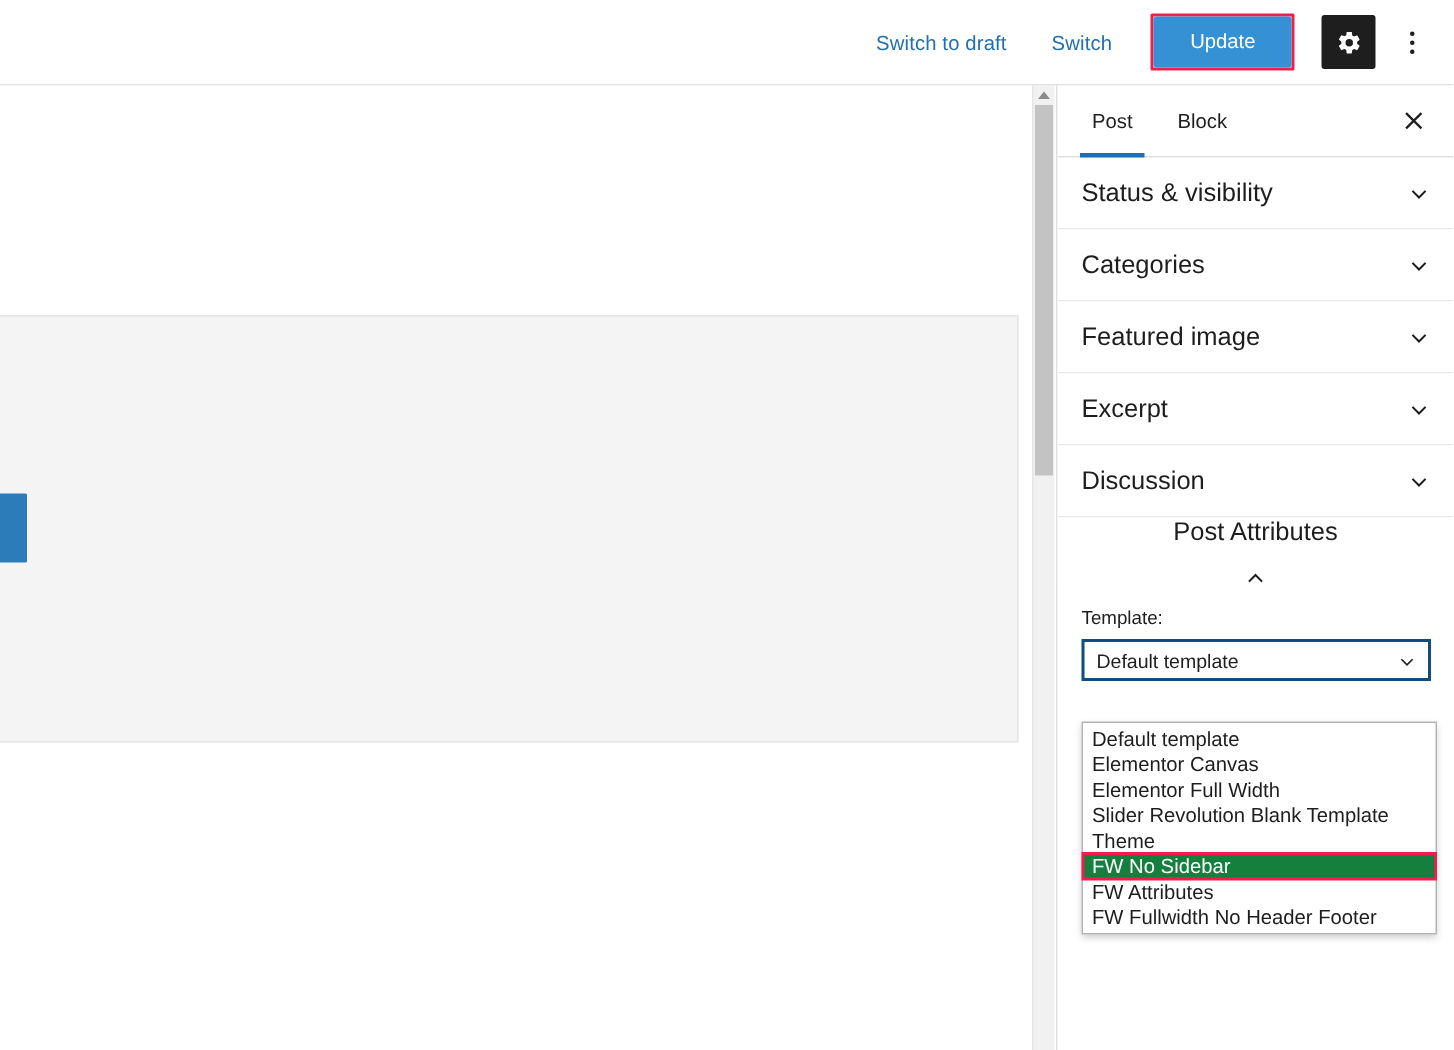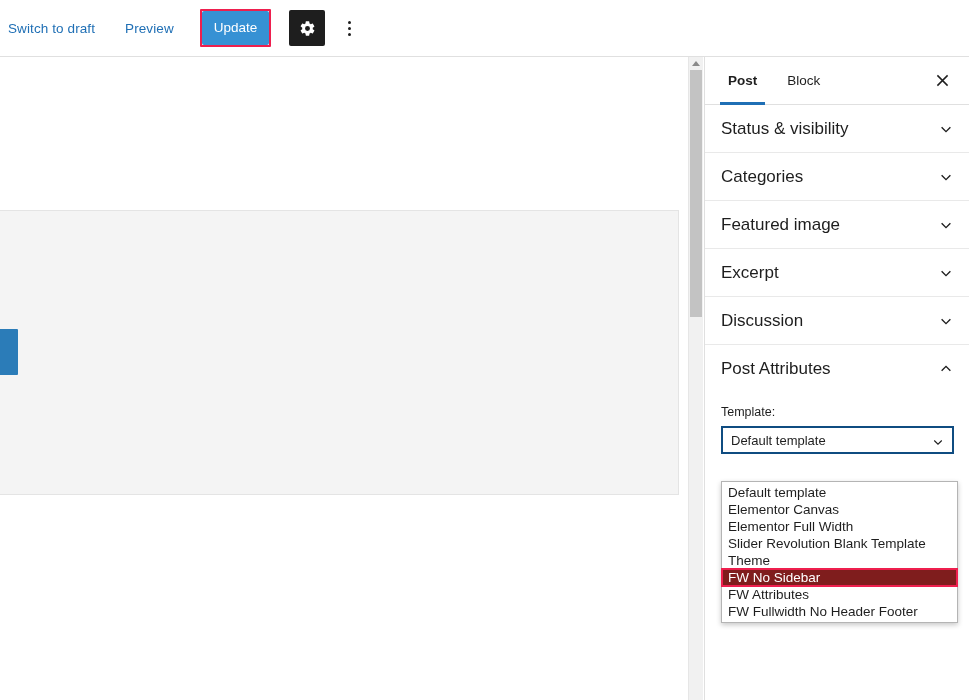--- a/index.html
+++ b/index.html
@@ -23,20 +23,21 @@
   
   .header {
     position: absolute;
     left: 0; top: 0;
     width: 969px;
     height: 57px;
     background: #ffffff;
     border-bottom: 1px solid #e0e0e0;
     display: flex;
     align-items: center;
+    justify-content: flex-end;
     padding-right: 14px;
   }
 
   .hdr-link {
     font-size: 13.5px;
     color: #1f6fb5;
     background: none;
     border: none;
     cursor: pointer;
     padding: 6px 8px;
@@ -56,21 +57,21 @@
     margin-right: 18px;
     border-radius: 1px;
     display: inline-flex;
   }
   .update-btn {
     background: #3691d4;
     color: #ffffff;
     border: none;
     font-size: 13.5px;
     font-family: "Liberation Sans", sans-serif;
-    padding: 0 12px;
+    padding: 0 24px;
     height: 34px;
     line-height: 34px;
     border-radius: 2px;
     cursor: pointer;
     white-space: nowrap;
   }
 
   .gear-btn {
     width: 36px;
     height: 36px;
@@ -190,21 +191,21 @@
     color: #1e1e1e;
     background: none;
     border: none;
     font-family: "Liberation Sans", sans-serif;
     padding: 0 8px;
     height: 47px;
     line-height: 47px;
     cursor: pointer;
     position: relative;
   }
-  .sb-tab.active { font-weight: 700; }
+  .sb-tab.active { font-weight: 400; }
   .sb-tab.active::after {
     content: "";
     position: absolute;
     left: 0; right: 0;
     bottom: -1px;
     height: 3px;
     background: #1f6fb5;
   }
   .sb-tab-block { margin-left: 14px; }
 
@@ -293,37 +294,37 @@
     height: 17px;
     line-height: 17px;
     font-size: 13.5px;
     color: #1e1e1e;
     padding: 0 6px;
     white-space: nowrap;
     font-family: "Liberation Sans", sans-serif;
     cursor: default;
   }
   .dd-item.selected {
-    background: #7f1d1d;
+    background: #15803d;
     color: #ffffff;
     outline: 2px solid #ee1f4e;
     outline-offset: -1px;
     position: relative;
     z-index: 2;
   }
 </style>
 </head>
 <body>
 
 <div id="app">
 
   <div class="header">
     <button class="hdr-link switch-draft">Switch to draft</button>
 
-    <button class="hdr-link preview-link">Preview</button>
+    <button class="hdr-link preview-link">Switch</button>
 
     <span class="update-wrap">
       <button class="update-btn">Update</button>
     </span>
 
     <button class="gear-btn">
       <span>
         <svg width="17" height="17" viewBox="0 0 24 24" fill="#ffffff">
           <path d="M19.4 13c.04-.33.06-.66.06-1s-.02-.67-.06-1l2.1-1.62a.5.5 0 0 0 .12-.64l-2-3.46a.5.5 0 0 0-.6-.22l-2.48 1a7.3 7.3 0 0 0-1.72-1L14.5 2.2a.5.5 0 0 0-.5-.42h-4a.5.5 0 0 0-.5.42L9.18 4.9c-.62.25-1.2.59-1.72 1l-2.48-1a.5.5 0 0 0-.6.22l-2 3.46a.5.5 0 0 0 .12.64L4.6 11c-.04.33-.06.66-.06 1s.02.67.06 1l-2.1 1.62a.5.5 0 0 0-.12.64l2 3.46c.13.22.39.3.6.22l2.48-1c.52.41 1.1.75 1.72 1l.32 2.7c.04.24.25.42.5.42h4c.25 0 .46-.18.5-.42l.32-2.7c.62-.25 1.2-.59 1.72-1l2.48 1c.21.08.47 0 .6-.22l2-3.46a.5.5 0 0 0-.12-.64L19.4 13zM12 15.5A3.5 3.5 0 1 1 15.5 12 3.5 3.5 0 0 1 12 15.5z"></path>
         </svg>
@@ -403,21 +404,21 @@
 
     <div class="panel-row">
       <span class="panel-label">Discussion</span>
       <span class="chev">
         <svg width="14" height="14" viewBox="0 0 16 16" fill="none" stroke="#1e1e1e" stroke-width="1.6">
             <path d="M3 6 L8 11 L13 6"></path>
           </svg>
       </span>
     </div>
 
-    <div class="panel-row" style="border-bottom:none;">
+    <div class="panel-row" style="border-bottom:none;flex-direction:column;">
       <span class="panel-label">Post Attributes</span>
       <span class="chev">
         <svg width="14" height="14" viewBox="0 0 16 16" fill="none" stroke="#1e1e1e" stroke-width="1.6">
             <path d="M3 10 L8 5 L13 10"></path>
           </svg>
       </span>
     </div>
 
     <div class="attr-body">
       <label class="attr-field-label">Template:</label>

